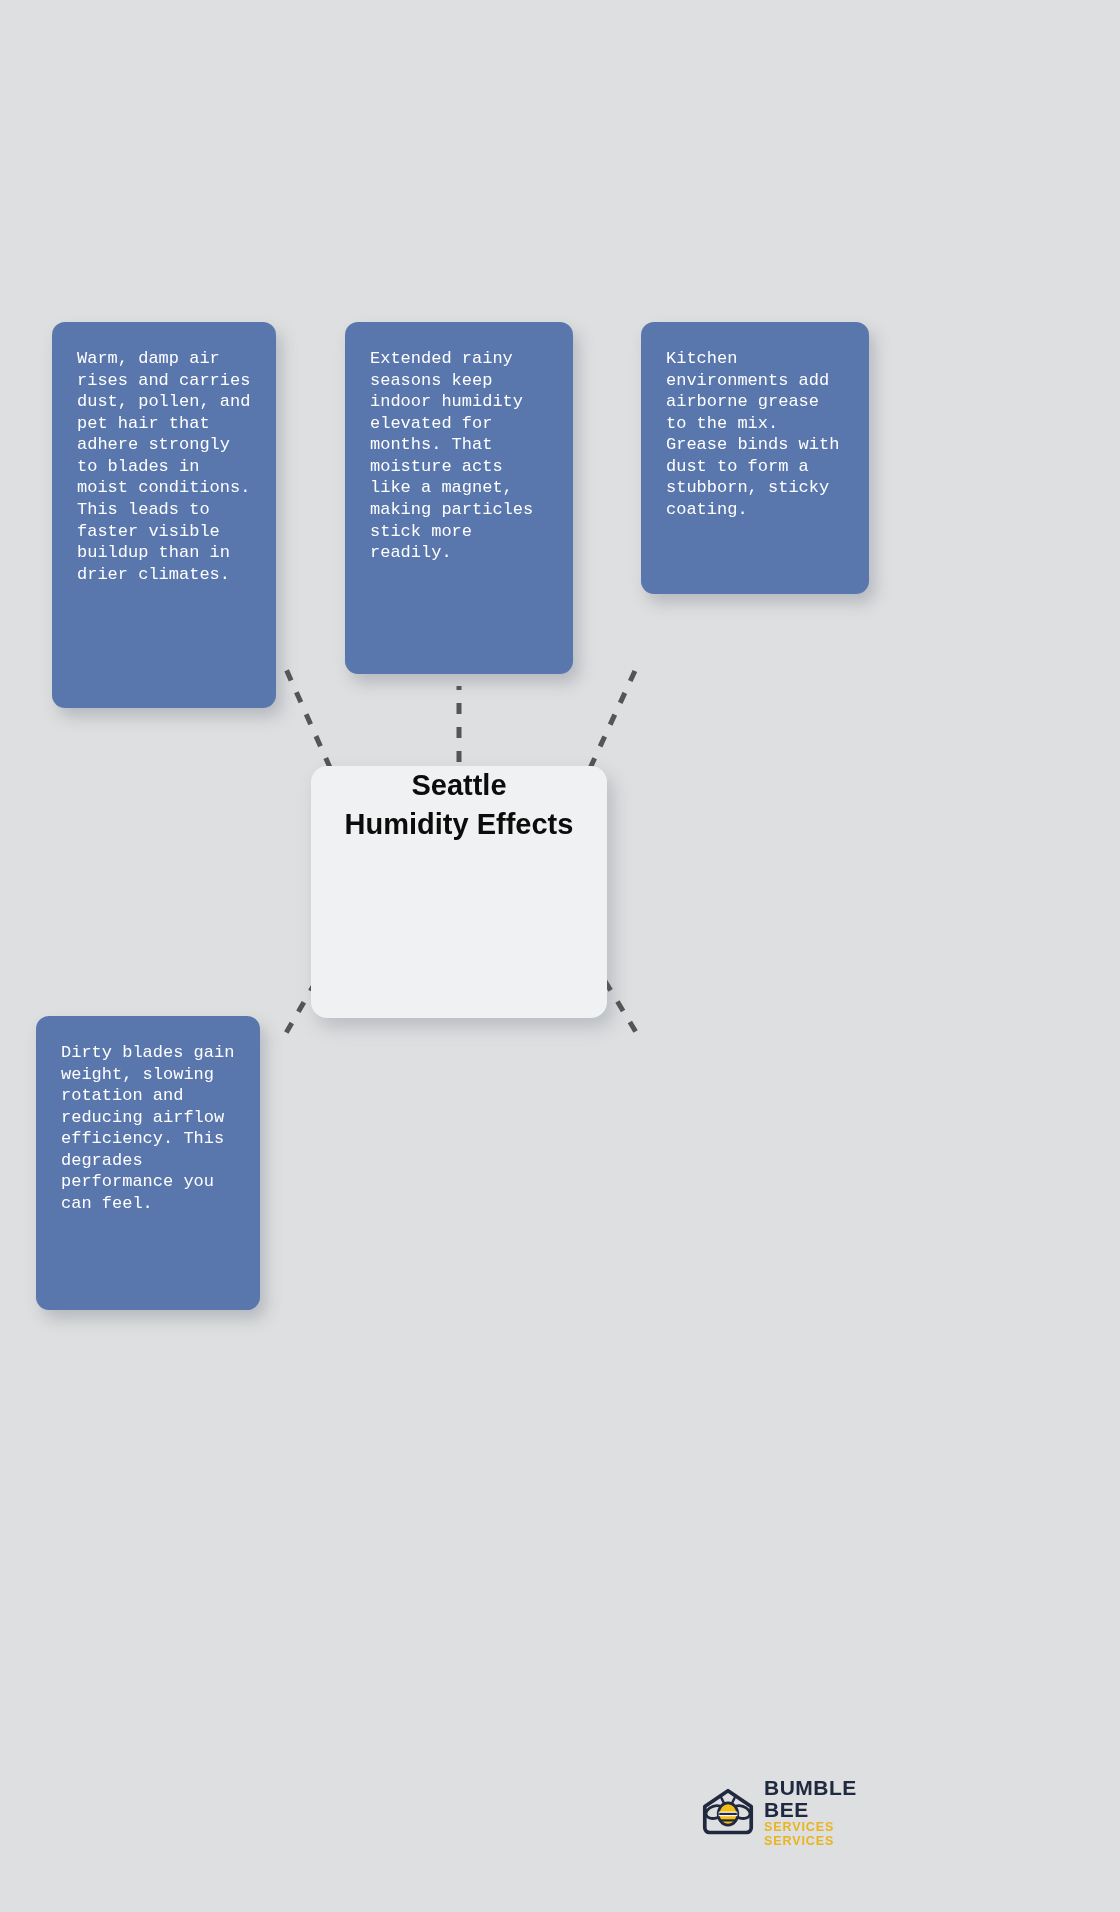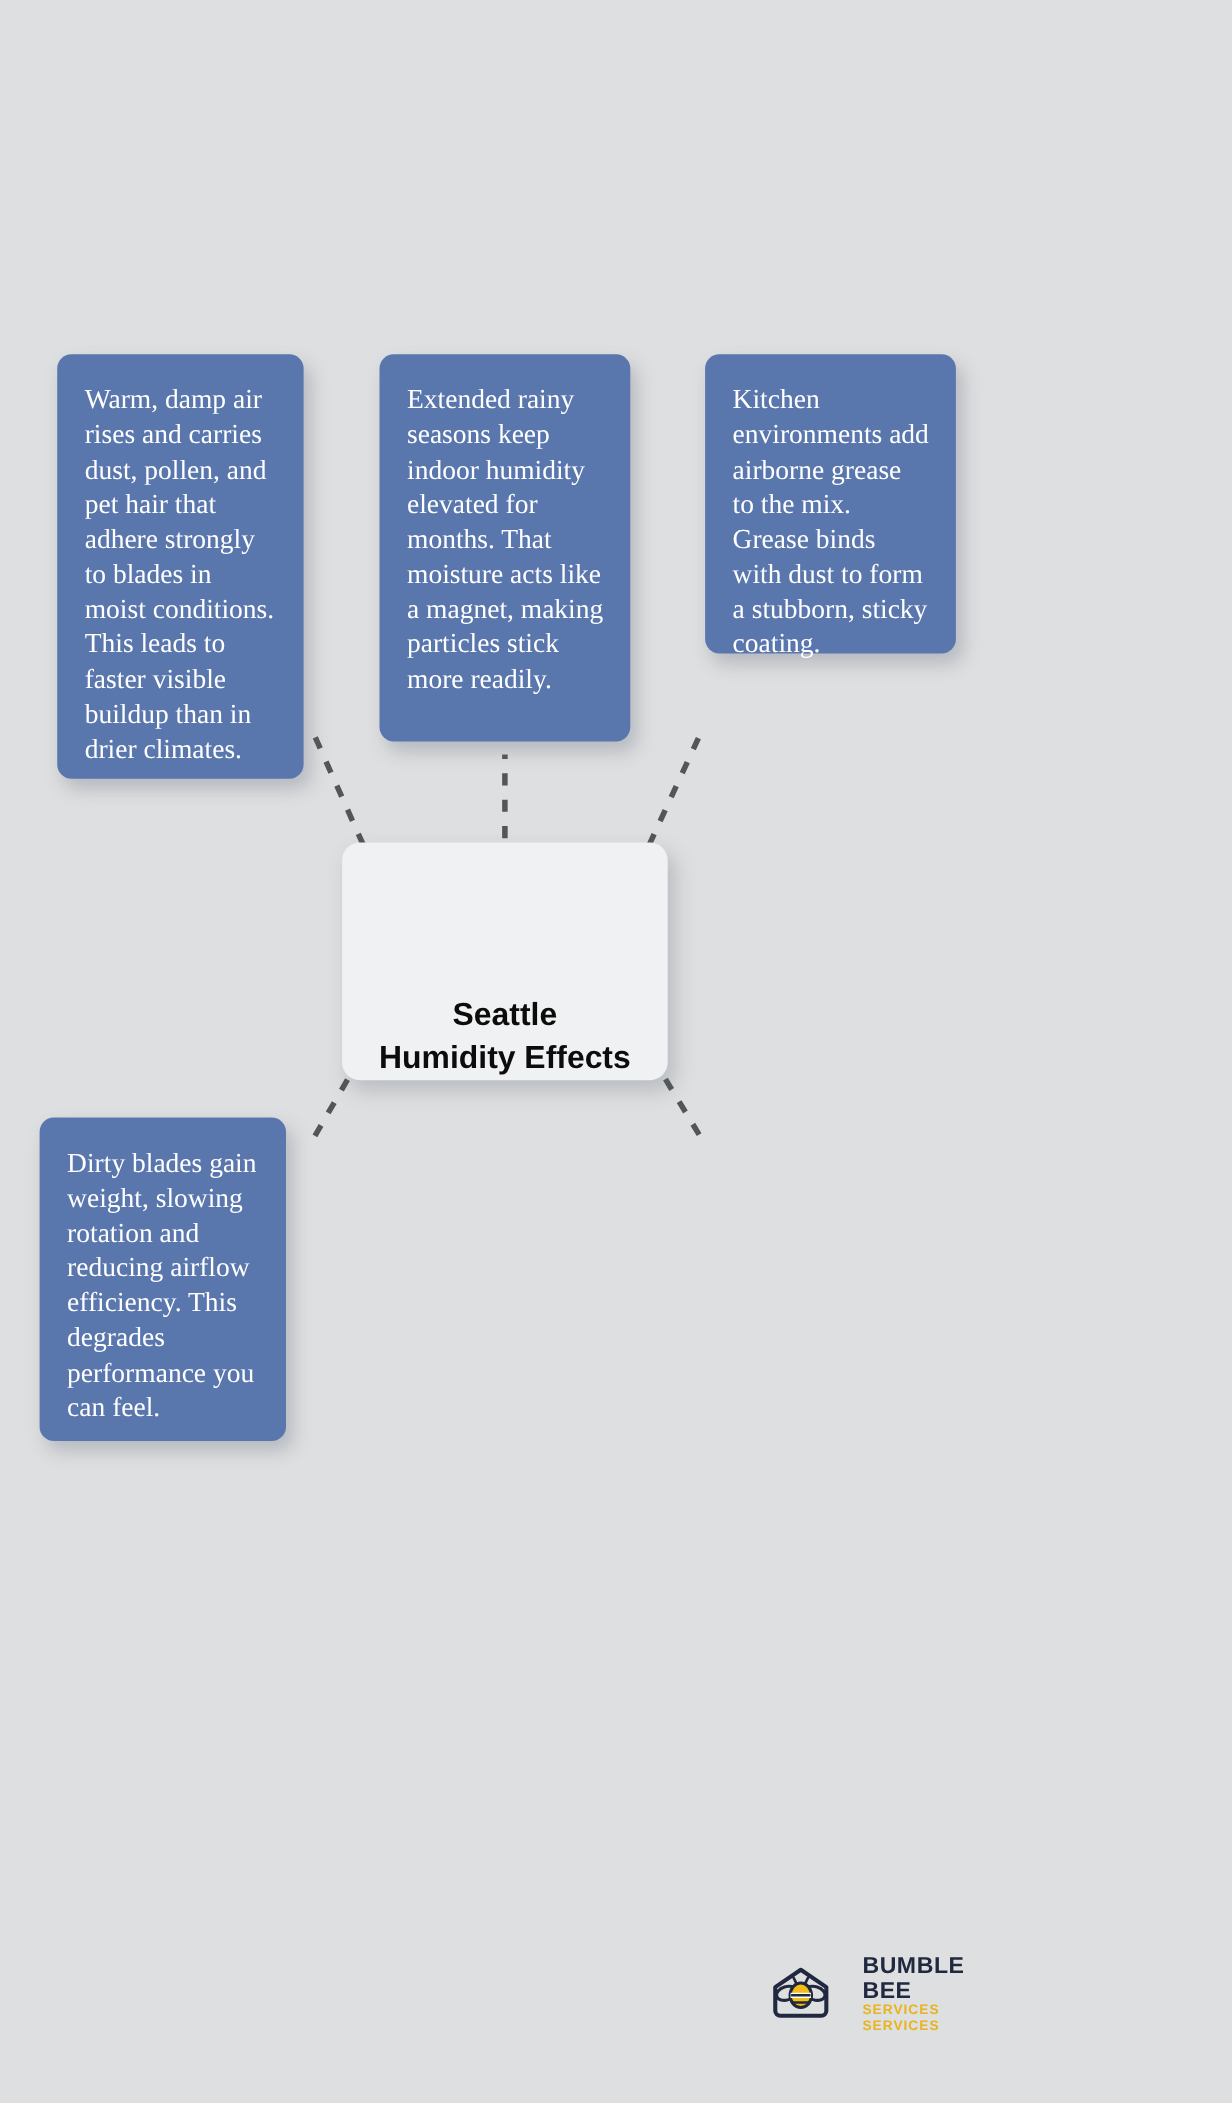--- a/index.html
+++ b/index.html
@@ -42,47 +42,47 @@
     height: 1912px;
     pointer-events: none;
   }
 
   
   .card {
     position: absolute;
     background: #5a77ad;
     border-radius: 13px;
     color: #ffffff;
-    font-size: 25px;
+    font-size: 17px;
     line-height: 1.27;
     padding: 26px 24px 26px 25px;
     box-shadow: 6px 9px 16px rgba(90,100,115,0.30);
-    font-family: Liberation Serif, serif;
+    font-family: Liberation Mono, monospace;
   }
 
   .card-text { display: block; }
 
   #card-1 { left: 52px;  top: 322px;  width: 224px; height: 386px; }
   #card-2 { left: 345px; top: 322px;  width: 228px; height: 352px; }
   #card-3 { left: 641px; top: 322px;  width: 228px; height: 272px; }
   #card-4 { left: 36px;  top: 1016px; width: 224px; height: 294px; }
   #card-5 { left: 641px; top: 1016px; width: 224px; height: 370px; }
 
   
   #center-node {
     position: absolute;
     left: 311px;
     top: 766px;
     width: 296px;
-    height: 216px;
+    height: 252px;
     background: #f0f1f2;
     border-radius: 16px;
     box-shadow: 6px 9px 18px rgba(90,100,115,0.28);
     display: flex;
-    align-items: flex-end;
+    align-items: flex-start;
     justify-content: center;
     text-align: center;
   }
 
   #center-node .center-label {
     font-size: 29px;
     font-weight: bold;
     line-height: 1.35;
     color: #0c0c0c;
     white-space: pre-line;
@@ -95,21 +95,21 @@
     top: 1782px;
     width: 180px;
     height: 62px;
     display: flex;
     align-items: center;
     gap: 8px;
   }
 
   #logo-mark { width: 56px; height: 52px; flex: 0 0 auto; }
 
-  #logo-words { display: flex; flex-direction: column; justify-content: flex-start; margin-left: 20px; }
+  #logo-words { display: flex; flex-direction: column; justify-content: flex-start; }
 
   #logo-name {
     font-size: 21px;
     font-weight: bold;
     color: #20293f;
     letter-spacing: 0.5px;
     line-height: 1.05;
   }
 
   #logo-tagline {

